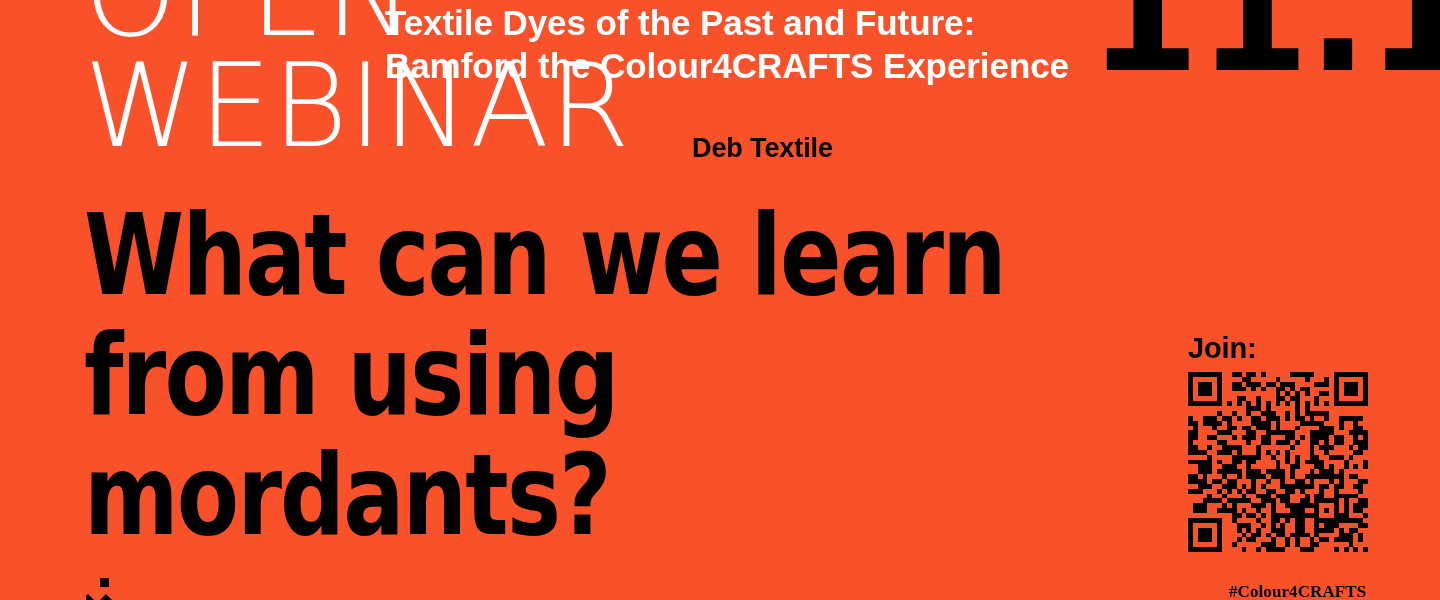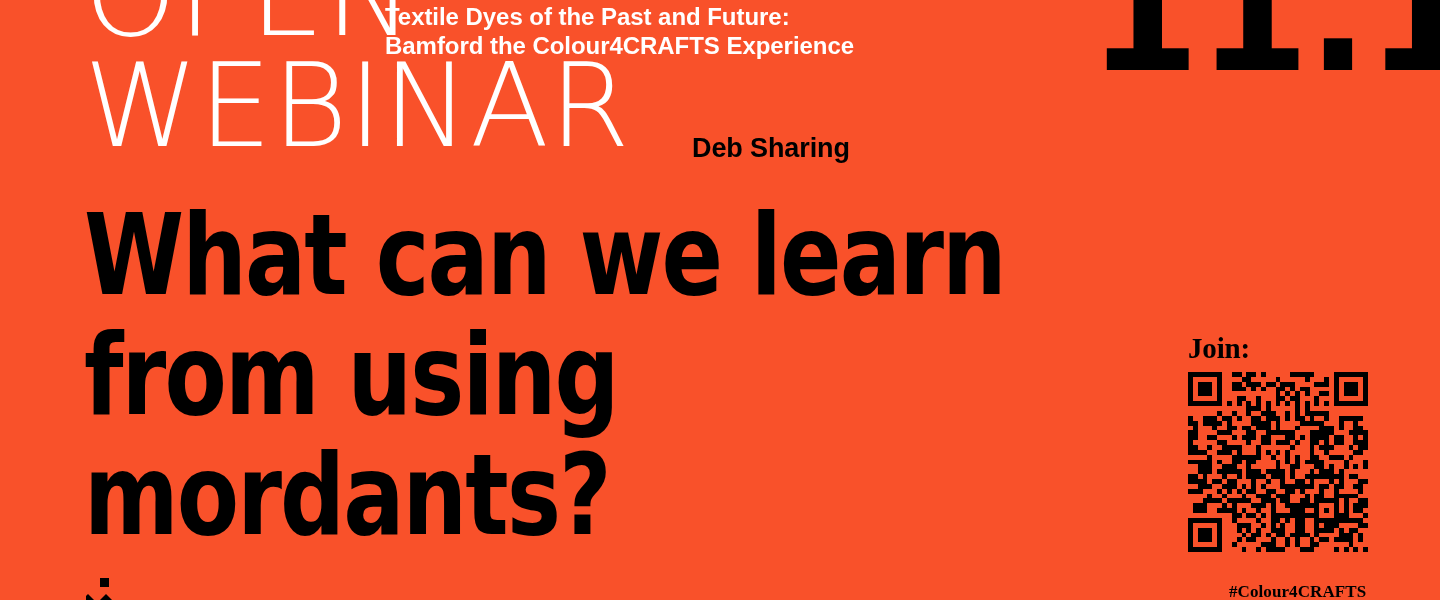--- a/index.html
+++ b/index.html
@@ -42,21 +42,21 @@
 
   
   #subtitle {
     position:absolute;
     left:385px;
     top:2px;
     width:600px;
     color:#FFFFFF;
     font-family:"Liberation Sans", sans-serif;
     font-weight:bold;
-    font-size:24px;
+    font-size:35px;
     line-height:1.22;
     letter-spacing:-0.002em;
   }
   #subtitle .sub-line { display:block; white-space:nowrap; }
 
   
   #speaker-block {
     position:absolute;
     left:692px;
     top:131px;
@@ -100,21 +100,21 @@
     transform-origin:left top;
   }
   #headline .hl-line { display:block; white-space:nowrap; }
 
   
   #join-label {
     position:absolute;
     left:1188px;
     top:332px;
     color:#000000;
-    font-family:Liberation Serif, serif;
+    font-family:Liberation Sans, sans-serif;
     font-weight:bold;
     font-size:29px;
     letter-spacing:-0.005em;
     white-space:nowrap;
   }
   #qr-code {
     position:absolute;
     left:1188px;
     top:372px;
     width:180px;
@@ -152,21 +152,21 @@
   <div class="display-line" id="open-word">OPEN</div>
   <div class="display-line" id="webinar-word">WEBINAR</div>
 </div>
 
 <div id="subtitle">
   <span class="sub-line">Textile Dyes of the Past and Future:</span>
   <span class="sub-line">Bamford the Colour4CRAFTS Experience</span>
 </div>
 
 <div id="speaker-block">
-  <span>Deb Sharing</span>
+  <span>Deb Textile</span>
 </div>
 
 <div id="event-date">11.11</div>
 
 <div id="headline">
   <span class="hl-line">What can we learn</span>
   <span class="hl-line">from using</span>
   <span class="hl-line">mordants?</span>
 </div>
 

